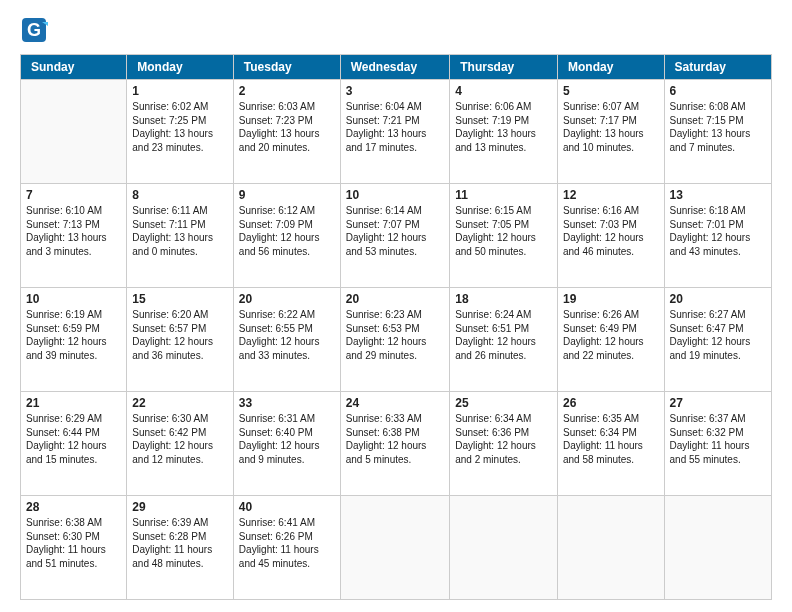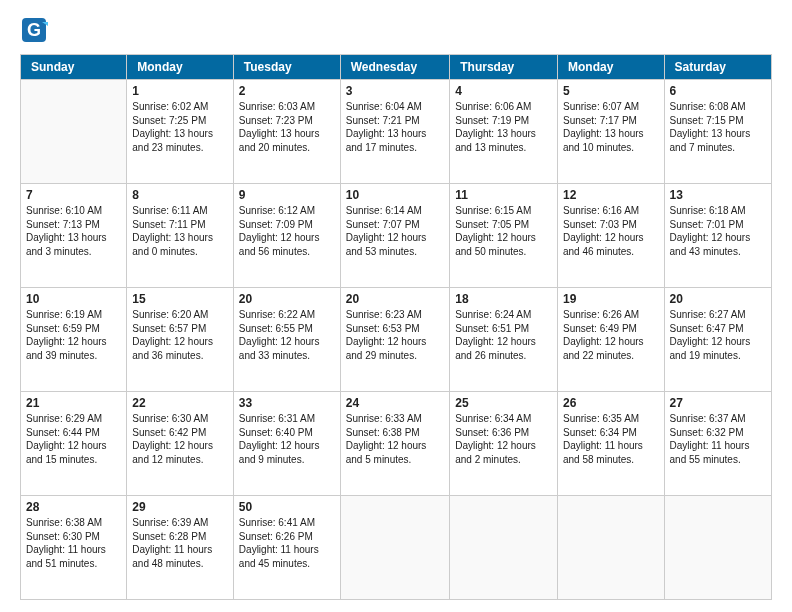--- a/index.html
+++ b/index.html
@@ -248,21 +248,21 @@
         <tr>
           <td>
             <span class="day-num">28</span>
             <div class="day-info">Sunrise: 6:38 AM<br>Sunset: 6:30 PM<br>Daylight: 11 hours<br>and 51 minutes.</div>
           </td>
           <td>
             <span class="day-num">29</span>
             <div class="day-info">Sunrise: 6:39 AM<br>Sunset: 6:28 PM<br>Daylight: 11 hours<br>and 48 minutes.</div>
           </td>
           <td>
-            <span class="day-num">50</span>
+            <span class="day-num">40</span>
             <div class="day-info">Sunrise: 6:41 AM<br>Sunset: 6:26 PM<br>Daylight: 11 hours<br>and 45 minutes.</div>
           </td>
           <td class="empty-cell"></td>
           <td class="empty-cell"></td>
           <td class="empty-cell"></td>
           <td class="empty-cell"></td>
         </tr>
       </tbody>
   </table>
 </div>

